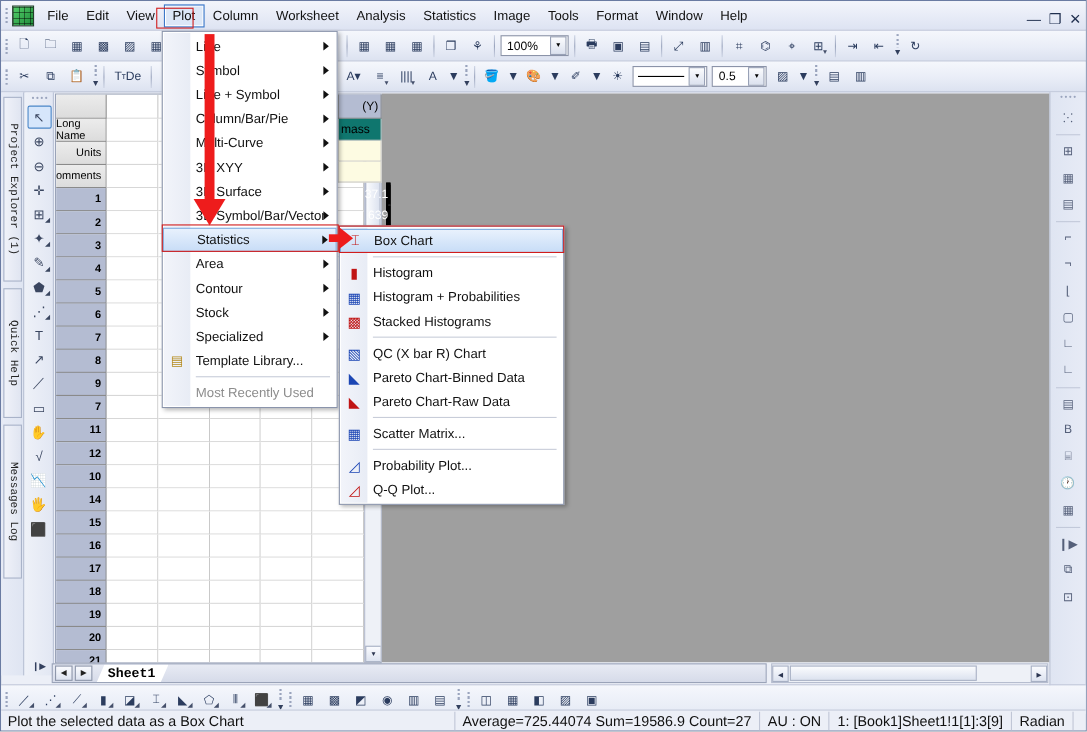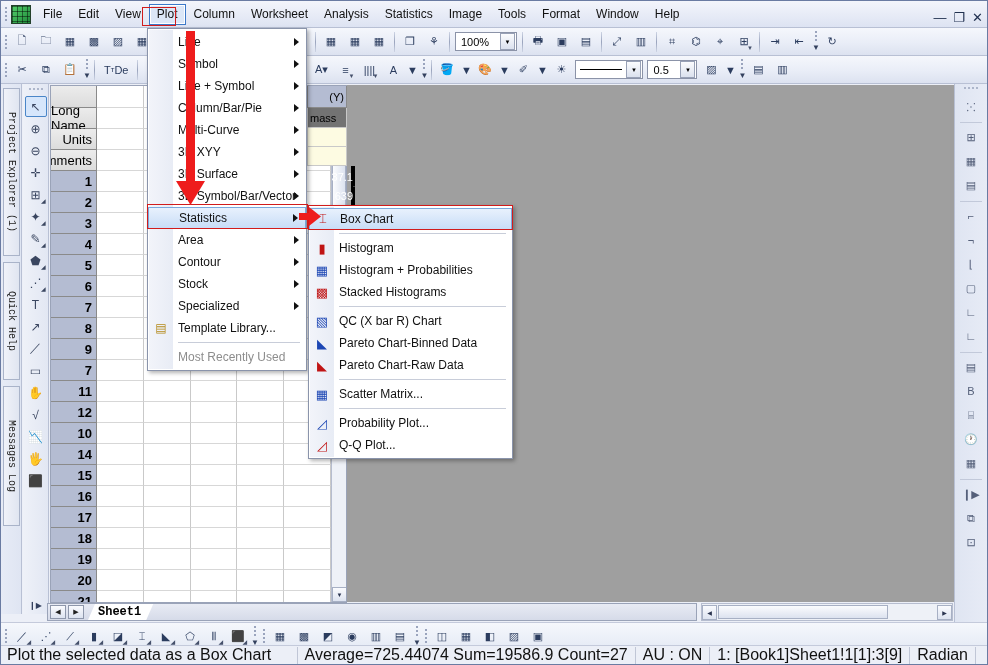--- a/index.html
+++ b/index.html
@@ -139,21 +139,21 @@
     position: absolute; left: 49px; top: 84px; width: 297px; height: 518px;
     background: #fff; border: 1px solid #9aa3b8;
     overflow: hidden;
   }
   .hdrRow { display: flex; height: 22px; }
   .rowhdr {
     width: 46px; flex: none;
     background: linear-gradient(to bottom,#f2f2f2,#e2e2e2);
     border-right: 1px solid #8a8a8a; border-bottom: 1px solid #8a8a8a;
     display:flex; align-items:center; justify-content:flex-end;
-    padding-right: 4px; font-size: 13px; color:#000;
+    padding-right: 4px; font-size: 10px; color:#000;
   }
   .rowhdr.meta { background: linear-gradient(to bottom,#ececec,#dcdcdc); }
   .rowhdr.num  { background: #b4bcd2; font-weight: bold; }
   .colcell {
     border-right: 1px solid #c9c9c9; border-bottom: 1px solid #d7d7d7;
     flex: 1 1 0; min-width: 0;
   }
   .rowline { display: flex; height: 21px; }
   .rowline .colcell { background: #fff; }
   .wsScrollV {
@@ -221,21 +221,21 @@
   }
   .graphbar {
     position: absolute; left: 0; top: 621px; width: 988px; height: 27px;
     background: linear-gradient(to bottom,#f5f7fc,#e5eaf5);
     border-top: 1px solid #c4cadb;
     display:flex; align-items:center;
   }
   .statusbar {
     position: absolute; left: 0; bottom: 0; width: 988px; height: 19px;
     background: #eceff7; border-top: 1px solid #c4cadb;
-    display: flex; align-items: center; font-size: 16px; color:#111;
+    display: flex; align-items: center; font-size: 13px; color:#111;
   }
   .statusbar .msg { padding-left: 6px; flex: 1 1 auto; }
   .stcell {
     border-left: 1px solid #c0c6d6; padding: 0 7px; height: 17px;
     display:flex; align-items:center; white-space: nowrap;
   }
 
   
   .menu {
     position: absolute; z-index: 50;
@@ -666,21 +666,21 @@
     <div class="wsScrollV">
       <div class="sbArrow">▲</div>
       <div class="sbThumb"></div>
       <div class="sbArrow" style="position:absolute;bottom:0;left:0;">▼</div>
     </div>
   </div>
 
   <div style="position:absolute;left:306px;top:85px;width:40px;height:120px;z-index:5;">
     <div style="height:22px;background:#b4bcd2;border:1px solid #8a8a8a;border-top:none;
                 font-size:11px;display:flex;align-items:center;justify-content:flex-end;padding-right:2px;">(Y)</div>
-    <div style="height:20px;background:#737373;border:1px solid #c9c9c9;border-top:none;font-size:11px;
+    <div style="height:20px;background:#0f766e;border:1px solid #c9c9c9;border-top:none;font-size:11px;
                 display:flex;align-items:center;padding-left:2px;">mass</div>
     <div style="height:19px;background:#fdfbe2;border:1px solid #c9c9c9;border-top:none;"></div>
     <div style="height:19px;background:#fdfbe2;border:1px solid #c9c9c9;border-top:none;"></div>
     <div id="sel-cells" style="border:2px solid #000;background:#000;margin-left:44px;">
         <div style="height: 19px; color: rgb(255, 255, 255); background: rgb(0, 0, 0); font-size: 11px; display: flex; align-items: center; justify-content: flex-end; padding-right: 2px; border-bottom: 1px solid rgb(68, 68, 68);">37.1</div>
         <div style="height: 19px; color: rgb(255, 255, 255); background: rgb(0, 0, 0); font-size: 11px; display: flex; align-items: center; justify-content: flex-end; padding-right: 2px; border-bottom: 1px solid rgb(68, 68, 68);">639</div>
         <div style="height: 19px; color: rgb(255, 255, 255); background: rgb(0, 0, 0); font-size: 11px; display: flex; align-items: center; justify-content: flex-end; padding-right: 2px; border-bottom: 1px solid rgb(68, 68, 68);">696.3</div>
       </div>
   </div>
 

